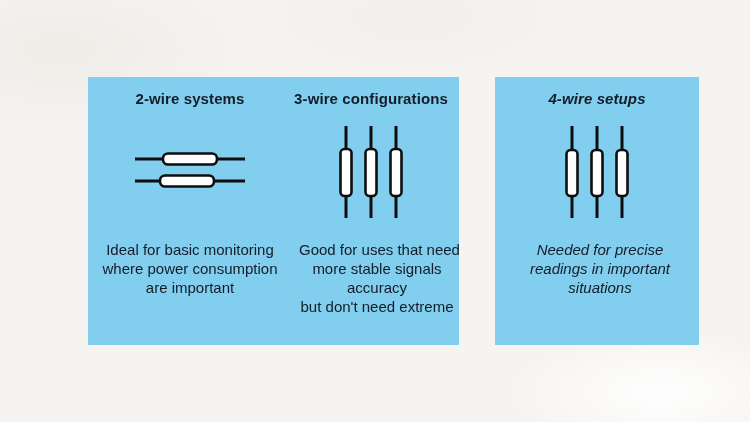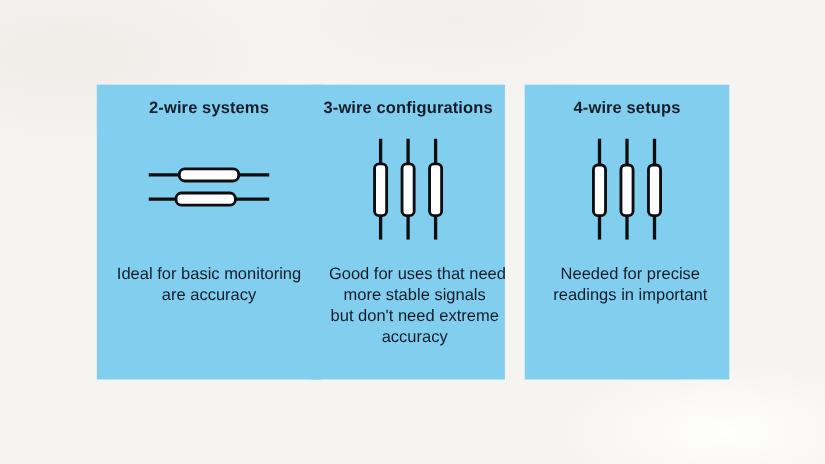--- a/index.html
+++ b/index.html
@@ -20,21 +20,21 @@
   }
   .card {
     position: absolute;
     top: 77px;
     height: 268px;
     background: var(--card, #81ceee);
     color: var(--ink, #141c28);
   }
   .card-1 { left: 88px;  width: 204px; }
   .card-2 { left: 283px; width: 176px; padding-left: 32px; }
-  .card-3 { left: 477px; width: 186px; }
+  .card-3 { left: 495px; width: 204px; font-style: italic; }
 
   .card-title {
     position: absolute;
     top: 13px;
     left: 0;
     width: 100%;
     text-align: center;
     font-size: 15px;
     font-weight: bold;
     letter-spacing: 0.1px;
@@ -78,55 +78,57 @@
     <div class="icon-wrap icon-wrap-h">
       <svg width="110" height="46" viewBox="0 0 110 46" aria-hidden="true">
         <line class="rl" x1="0" y1="10" x2="110" y2="10"></line>
         <rect class="rb" x="28" y="4.5" width="54" height="11" rx="5"></rect>
         <line class="rl" x1="0" y1="32" x2="110" y2="32"></line>
         <rect class="rb" x="25" y="26.5" width="54" height="11" rx="5"></rect>
       </svg>
     </div>
     <div class="card-body center">
       <span class="bl">Ideal for basic monitoring</span>
-      <span class="bl">are accuracy</span>
+      <span class="bl">where power consumption</span>
+      <span class="bl">are important</span>
     </div>
   </section>
 
   <section class="card card-2">
     <h2 class="card-title">3-wire configurations</h2>
     <div class="icon-wrap icon-wrap-v">
       <svg width="64" height="92" viewBox="0 0 64 92" aria-hidden="true">
         <line class="rl" x1="7" y1="0" x2="7" y2="92"></line>
         <line class="rl" x1="32" y1="0" x2="32" y2="92"></line>
         <line class="rl" x1="57" y1="0" x2="57" y2="92"></line>
         <rect class="rb" x="1.5" y="23" width="11" height="47" rx="4"></rect>
         <rect class="rb" x="26.5" y="23" width="11" height="47" rx="4"></rect>
         <rect class="rb" x="51.5" y="23" width="11" height="47" rx="4"></rect>
       </svg>
     </div>
     <div class="card-body left">
       <span class="bl">Good for uses that need</span>
       <span class="bl">more stable signals</span>
+      <span class="bl">accuracy</span>
       <span class="bl">but don't need extreme</span>
-      <span class="bl">accuracy</span>
     </div>
   </section>
 
   <section class="card card-3">
     <h2 class="card-title">4-wire setups</h2>
     <div class="icon-wrap icon-wrap-v">
       <svg width="64" height="92" viewBox="0 0 64 92" aria-hidden="true">
         <line class="rl" x1="7" y1="0" x2="7" y2="92"></line>
         <line class="rl" x1="32" y1="0" x2="32" y2="92"></line>
         <line class="rl" x1="57" y1="0" x2="57" y2="92"></line>
         <rect class="rb" x="1.5" y="24" width="11" height="46" rx="4"></rect>
         <rect class="rb" x="26.5" y="24" width="11" height="46" rx="4"></rect>
         <rect class="rb" x="51.5" y="24" width="11" height="46" rx="4"></rect>
       </svg>
     </div>
     <div class="card-body left">
       <span class="bl">Needed for precise</span>
       <span class="bl">readings in important</span>
+      <span class="bl">situations</span>
     </div>
   </section>
 
 </div>
 
 </body></html>

